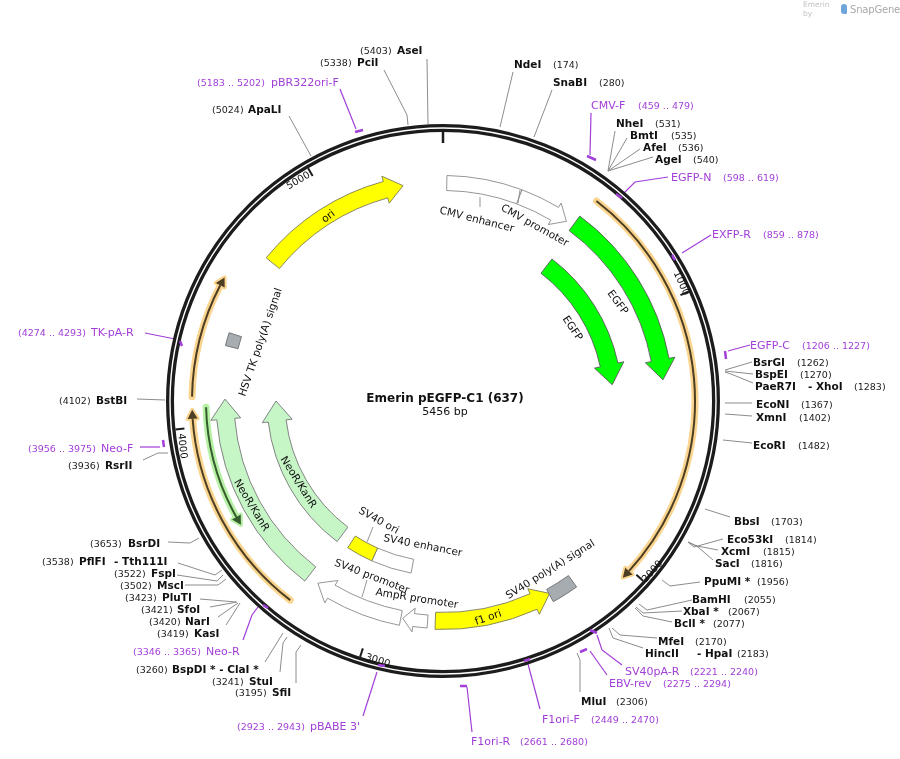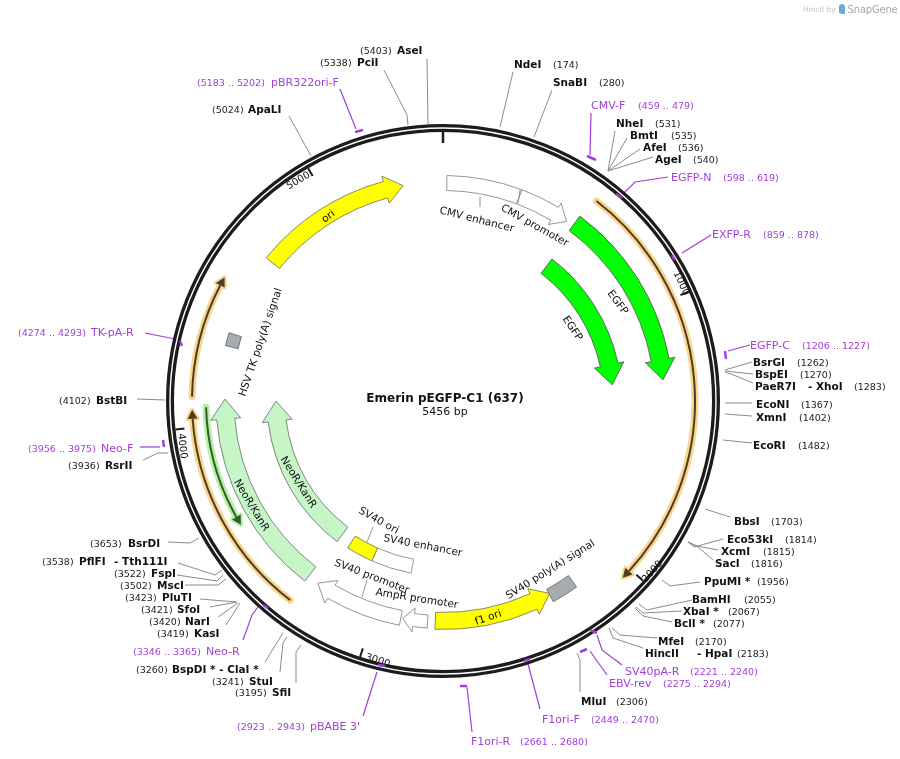--- a/index.html
+++ b/index.html
@@ -15,21 +15,21 @@
   .t-pp { font-family: "DejaVu Sans", sans-serif; font-size: 9.5px; fill: #a23fd8; }
   .flabel { font-family: "DejaVu Sans", sans-serif; font-size: 10.5px; fill: #111111; }
   .ticklabel { font-family: "DejaVu Sans", sans-serif; font-size: 10px; fill: #111111; }
   .title { font-family: "DejaVu Sans", sans-serif; font-weight: bold; font-size: 12px; fill: #111111; }
   .subtitle { font-family: "DejaVu Sans", sans-serif; font-size: 11px; fill: #111111; }
 </style>
 </head>
 <body>
 
 <div class="wm">
-  <span class="prefix">HincII by</span>
+  <span class="prefix">Emerin by</span>
   <span class="logo"></span>
   <span class="brand">SnapGene</span>
 </div>
 
 <svg id="map" width="900" height="759" viewBox="0 0 900 759">
   <g id="layer-leaders">
       <polyline points="427,59 428,124" fill="none" stroke="#8c8c8c" stroke-width="1"></polyline>
       <polyline points="384,70 407,115 408,125" fill="none" stroke="#8c8c8c" stroke-width="1"></polyline>
       <polyline points="340,89 356,129" fill="none" stroke="#a23fd8" stroke-width="1.2"></polyline>
       <polyline points="289,116 311,156" fill="none" stroke="#8c8c8c" stroke-width="1"></polyline>

